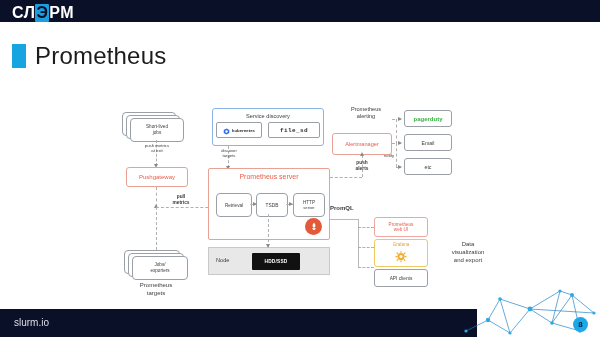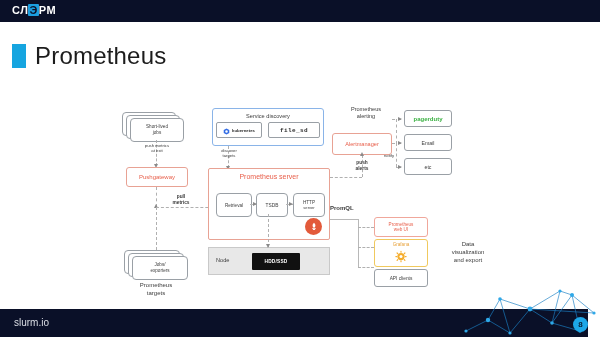--- a/index.html
+++ b/index.html
@@ -12,21 +12,21 @@
   .slide{position:relative;width:600px;height:337px;background:#fff;overflow:hidden;}
 
   
   .topbar{
     position:absolute;left:0;top:0;width:600px;height:22px;
     background:#0a1028;
   }
   .logo{
     position:absolute;left:12px;top:4px;
     display:flex;align-items:flex-end;
-    font-size:11px;font-weight:bold;letter-spacing:.5px;color:#ffffff;
+    font-size:16px;font-weight:bold;letter-spacing:.5px;color:#ffffff;
   }
   .logo .l-ch{display:inline-block;}
   .logo .l-hl{
     display:inline-block;background:#1b9ee0;color:#0a1028;
     padding:0 1px;margin:0 0px;border-radius:1px;
   }
 
   
   .title-row{position:absolute;left:12px;top:42px;display:flex;align-items:center;}
   .title-mark{width:14px;height:24px;background:#16a5e0;margin-right:9px;}
@@ -48,21 +48,21 @@
   .ln.v{width:1px;}
   .ln.h{height:1px;}
   .ln.dash-v{width:0;border-left:1px dashed #b0b0b0;background:none;}
   .ln.dash-h{height:0;border-top:1px dashed #b0b0b0;background:none;}
   .arrow{position:absolute;width:0;height:0;}
   .arrow.down{border-left:2.5px solid transparent;border-right:2.5px solid transparent;border-top:4px solid #8a8a8a;}
   .arrow.up{border-left:2.5px solid transparent;border-right:2.5px solid transparent;border-bottom:4px solid #8a8a8a;}
   .arrow.right{border-top:2.5px solid transparent;border-bottom:2.5px solid transparent;border-left:4px solid #8a8a8a;}
 
   
-  .footer{position:absolute;left:0;bottom:0;width:588px;height:28px;background:#0a1028;overflow:hidden;}
+  .footer{position:absolute;left:0;bottom:0;width:477px;height:28px;background:#0a1028;overflow:hidden;}
   .footer-text{position:absolute;left:14px;top:8px;font-size:10px;color:#dcdfe6;}
   .deco{position:absolute;right:0;bottom:0;width:140px;height:50px;pointer-events:none;}
   .pagebadge{
     position:absolute;right:12px;bottom:5px;width:15px;height:15px;border-radius:50%;
     background:#1da7e8;color:#072038;font-size:8px;font-weight:bold;
     display:flex;align-items:center;justify-content:center;
   }
 </style>
 </head>
 <body>

